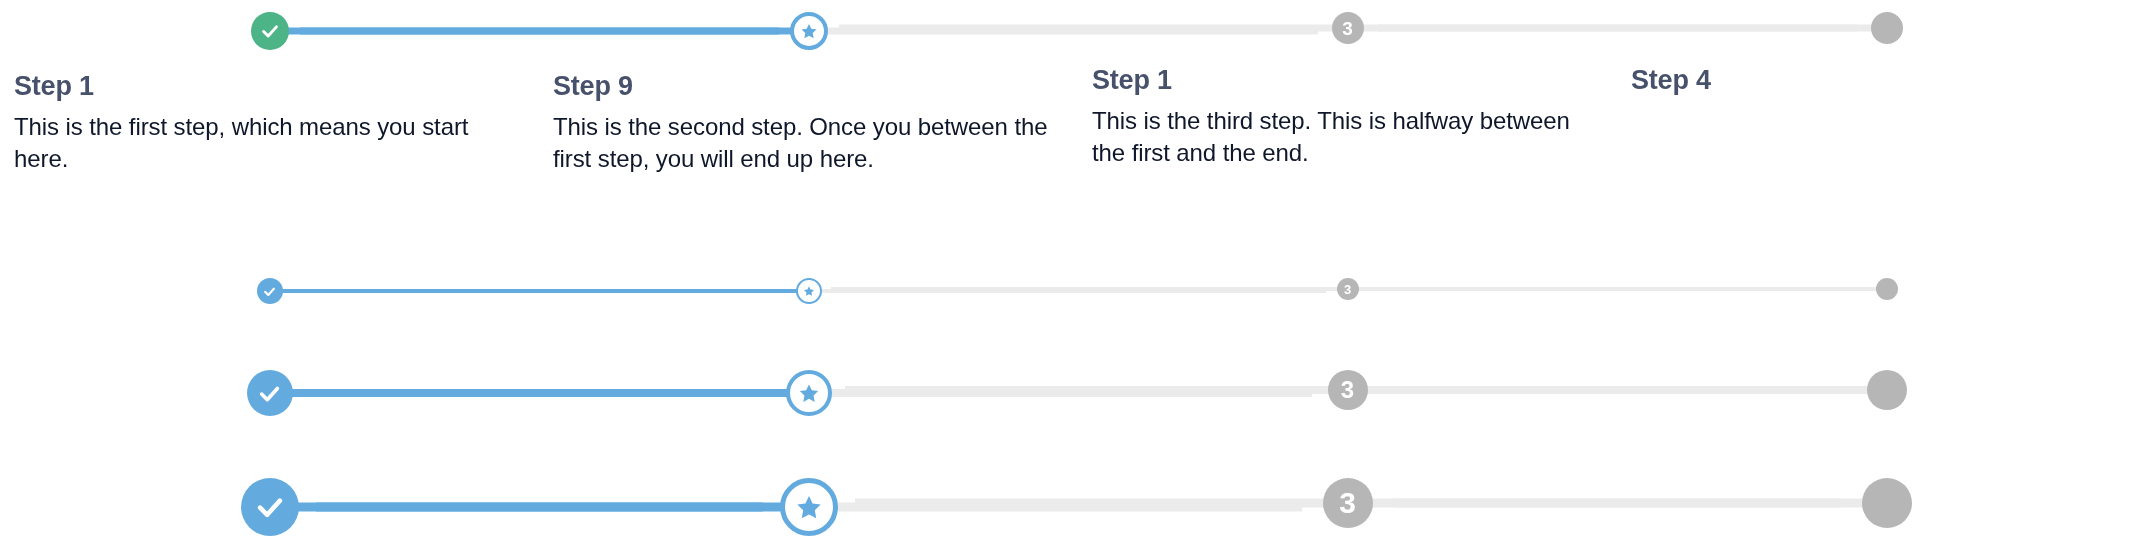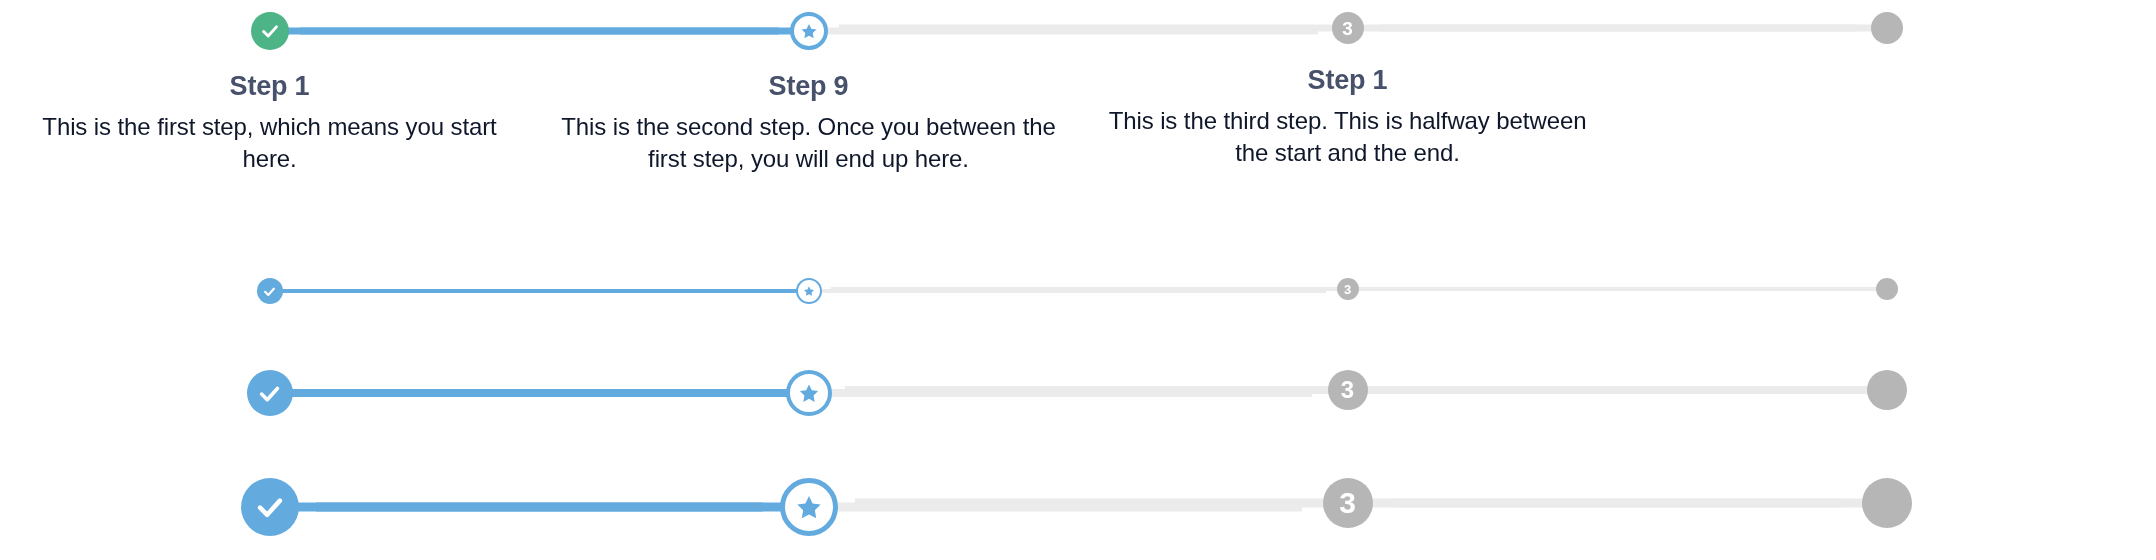--- a/index.html
+++ b/index.html
@@ -70,21 +70,20 @@
   .num{
     font-weight:700;
     line-height:1;
     color:#ffffff;
     user-select:none;
   }
 
   
   .labels{
     margin-top:20px;
-    text-align:center;
     padding:0 14px;
     box-sizing:border-box;
     width:100%;
   }
   .title{
     font-size:27px;
     font-weight:700;
     color:#47516b;
     line-height:1.22;
     letter-spacing:-0.2px;
@@ -181,33 +180,34 @@
     <div class="step">
       <div class="node-row">
         <div class="line left"></div>
         <div class="circle grey">
           <span class="num">3</span>
         </div>
         <div class="line right"></div>
       </div>
       <div class="labels">
         <div class="title">Step 1</div>
-        <div class="desc">This is the third step. This is halfway between the start and the end.</div>
+        <div class="desc">This is the third step. This is halfway between the first and the end.</div>
       </div>
     </div>
 
     <div class="step">
       <div class="node-row">
         <div class="line left"></div>
         <div class="circle grey">
           <span></span>
         </div>
 
       </div>
       <div class="labels">
+        <div class="title">Step 4</div>
       </div>
     </div>
   </div>
 
   <div class="stepper" id="row2">
     <div class="step">
       <div class="node-row">
 
         <div class="circle blue">
           <span>

